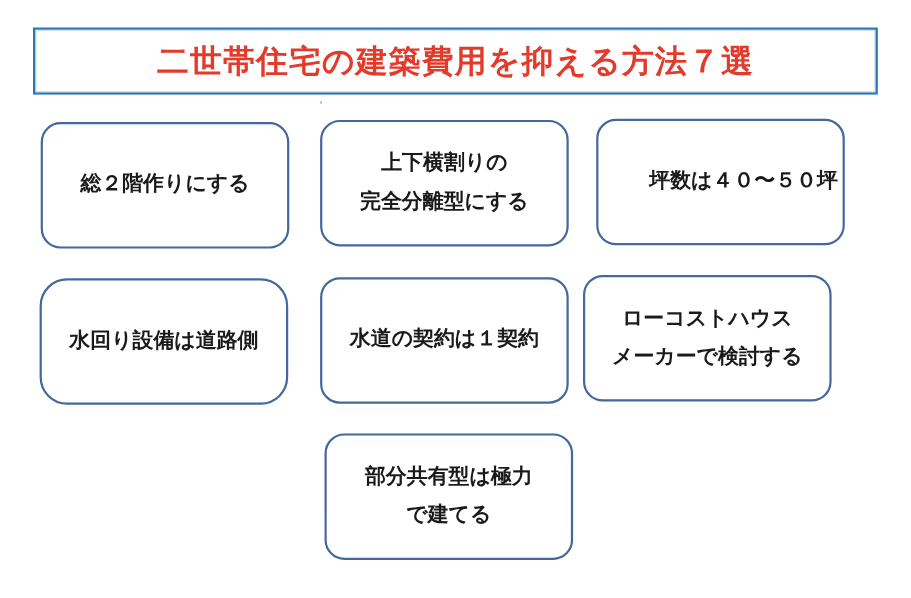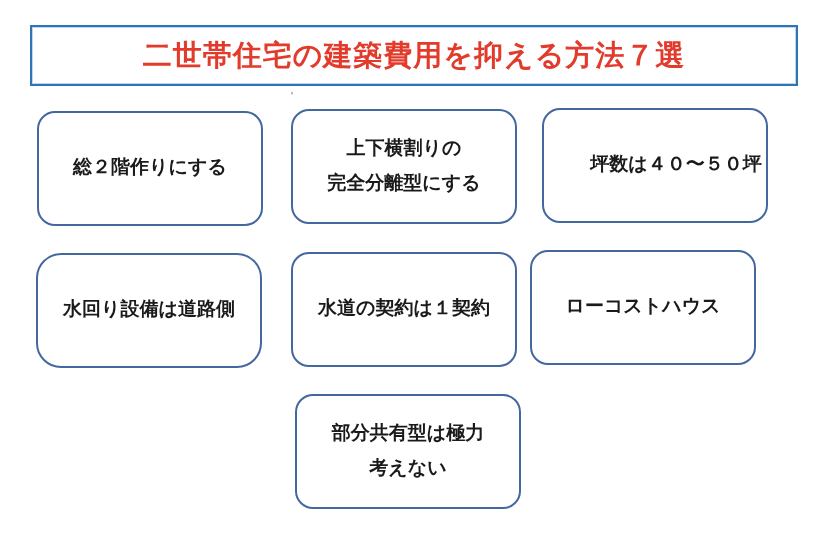--- a/index.html
+++ b/index.html
@@ -100,20 +100,21 @@
   <div class="card pos-b4">
     <span class="line">水回り設備は道路側</span>
   </div>
 
   <div class="card pos-b5">
     <span class="line">水道の契約は１契約</span>
   </div>
 
   <div class="card pos-b6">
     <span class="line">ローコストハウス</span>
+    <span class="line">メーカーで検討する</span>
   </div>
 
   <div class="card pos-b7">
     <span class="line">部分共有型は極力</span>
-    <span class="line">考えない</span>
+    <span class="line">で建てる</span>
   </div>
 
 </div>
 
 </body></html>

